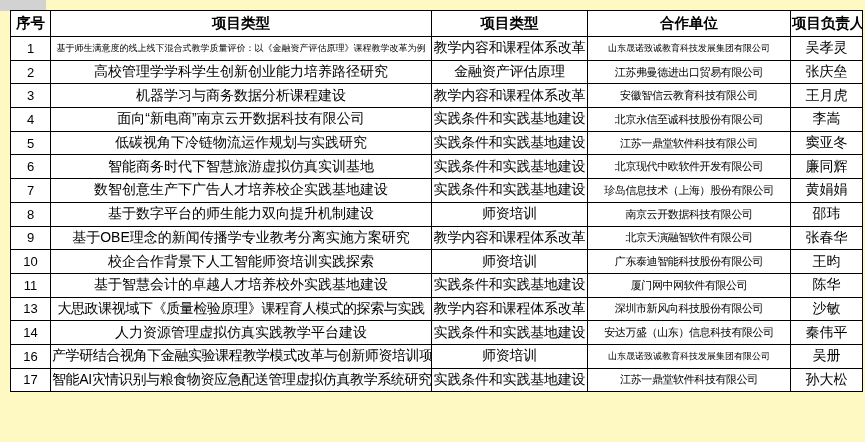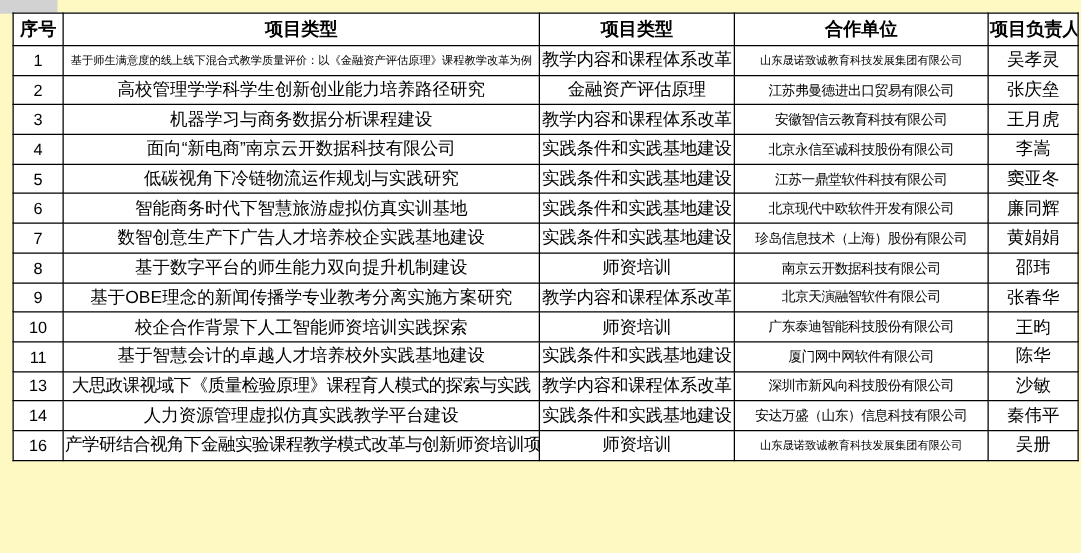--- a/index.html
+++ b/index.html
@@ -165,16 +165,23 @@
       <td class="cell-unit">安达万盛（山东）信息科技有限公司</td>
       <td class="cell-leader">秦伟平</td>
     </tr>
         <tr>
       <td class="cell-no">16</td>
       <td class="cell-name narrow">产学研结合视角下金融实验课程教学模式改革与创新师资培训项目</td>
       <td class="cell-type">师资培训</td>
       <td class="cell-unit compact">山东晟诺致诚教育科技发展集团有限公司</td>
       <td class="cell-leader">吴册</td>
     </tr>
+        <tr>
+      <td class="cell-no">17</td>
+      <td class="cell-name narrow">智能AI灾情识别与粮食物资应急配送管理虚拟仿真教学系统研究</td>
+      <td class="cell-type">实践条件和实践基地建设</td>
+      <td class="cell-unit">江苏一鼎堂软件科技有限公司</td>
+      <td class="cell-leader">孙大松</td>
+    </tr>
       </tbody>
   </table>
 
 </div>
 
 </body></html>

